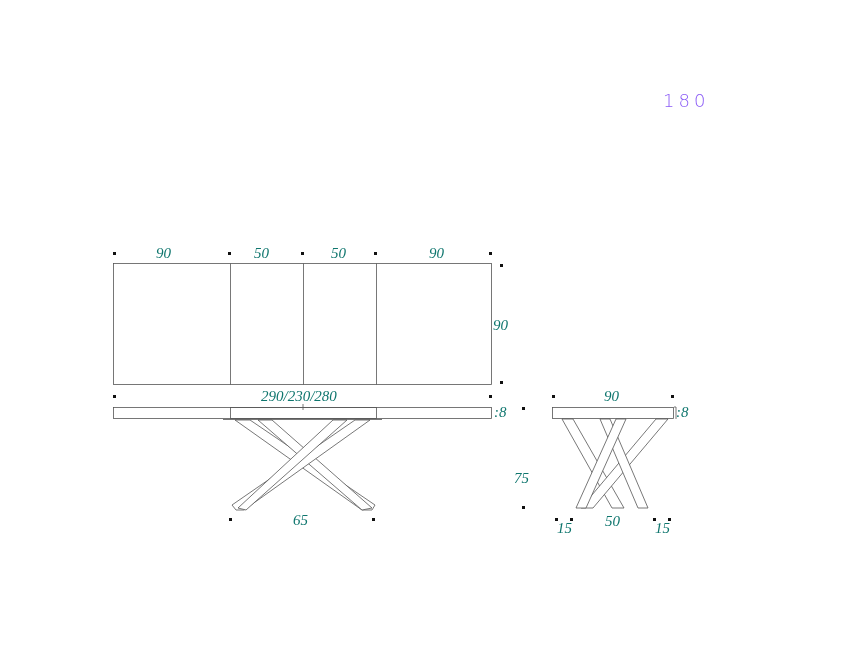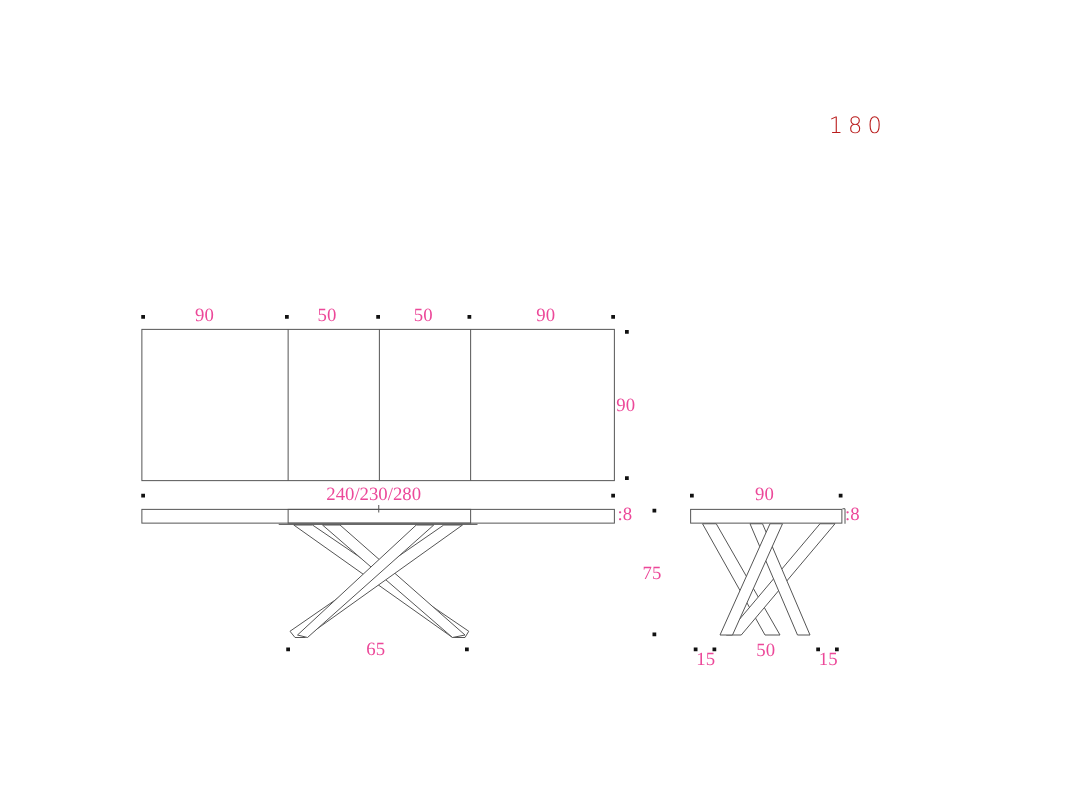--- a/index.html
+++ b/index.html
@@ -1,25 +1,25 @@
 <!DOCTYPE html>
 <html><head>
   <meta charset="utf-8">
   <style>
     html, body { margin: 0; padding: 0; background: #ffffff; }
     body { width: 855px; height: 648px; position: relative; overflow: hidden; }
     .canvas { position: absolute; left: 0; top: 0; width: 855px; height: 648px; }
     .model-label {
       position: absolute; left: 663px; top: 90px;
       font-family: "DejaVu Sans", sans-serif; font-size: 18px; letter-spacing: 4px;
-      color: #b91c1c; font-weight: 300;
+      color: #8b5cf6; font-weight: 300;
     }
     .dim {
       position: absolute; font-family: "Liberation Serif", serif; font-size: 15px;
-      color: #ec4899; line-height: 1; white-space: nowrap;
+      color: #0f766e; line-height: 1; white-space: nowrap; font-style: italic;
     }
     .tick { position: absolute; width: 3px; height: 3px; background: #111; }
     svg { position: absolute; left: 0; top: 0; }
     svg line, svg rect, svg polygon, svg path { stroke: #555; stroke-width: 0.8; fill: none; }
     svg .fillw { fill: #fff; }
   </style>
 </head>
 <body>
 
 <div class="canvas">
@@ -77,24 +77,24 @@
   <div class="tick" style="left:555px;top:518px"></div>
   <div class="tick" style="left:570px;top:518px"></div>
   <div class="tick" style="left:653px;top:518px"></div>
   <div class="tick" style="left:668px;top:518px"></div>
 
   <div class="dim" style="left:156px;top:246px">90</div>
   <div class="dim" style="left:254px;top:246px">50</div>
   <div class="dim" style="left:331px;top:246px">50</div>
   <div class="dim" style="left:429px;top:246px">90</div>
   <div class="dim" style="left:493px;top:318px">90</div>
-  <div class="dim" style="left:261px;top:389px">240/230/280</div>
+  <div class="dim" style="left:261px;top:389px">290/230/280</div>
 
   <div class="dim" style="left:494px;top:405px">:<span>8</span></div>
   <div class="dim" style="left:293px;top:513px">65</div>
 
   <div class="dim" style="left:604px;top:389px">90</div>
   <div class="dim" style="left:676px;top:405px">:<span>8</span></div>
-  <div class="dim" style="left:514px;top:452px">75</div>
+  <div class="dim" style="left:514px;top:471px">75</div>
   <div class="dim" style="left:605px;top:514px">50</div>
   <div class="dim" style="left:557px;top:521px">15</div>
   <div class="dim" style="left:655px;top:521px">15</div>
 </div>
 
 </body></html>

